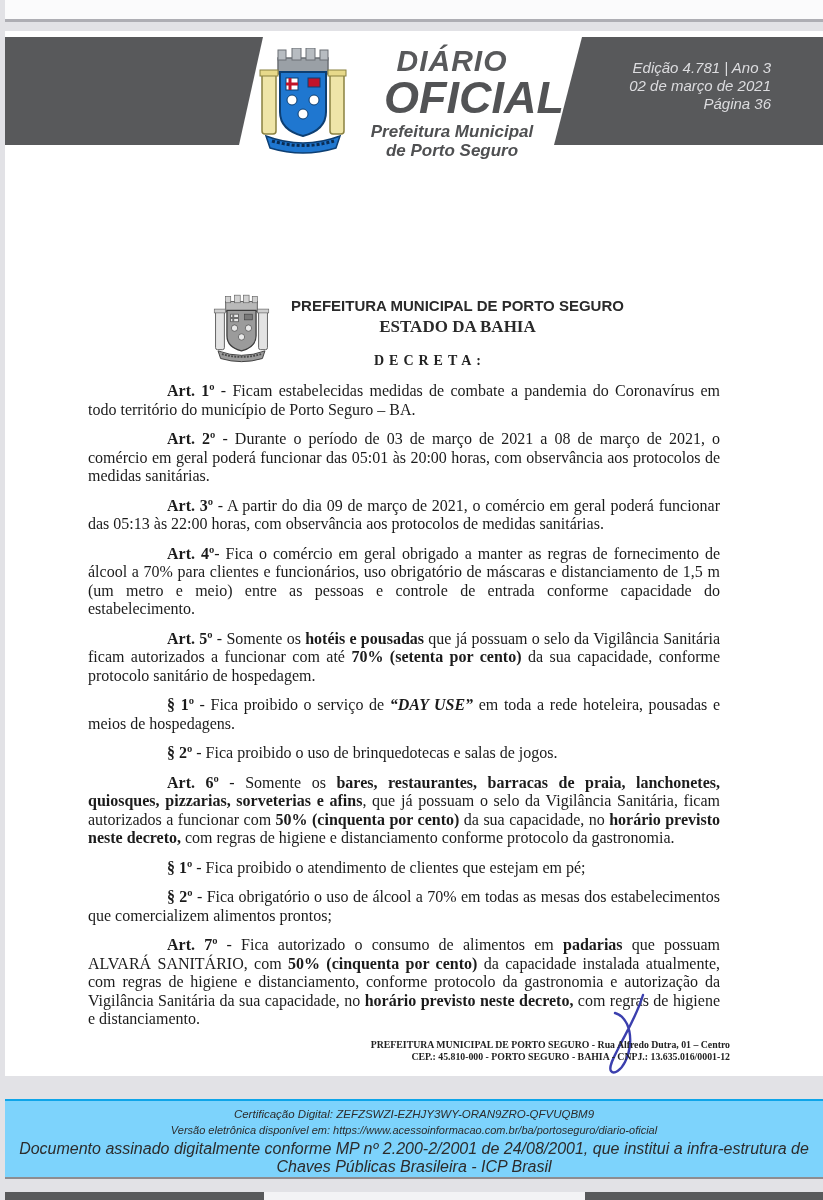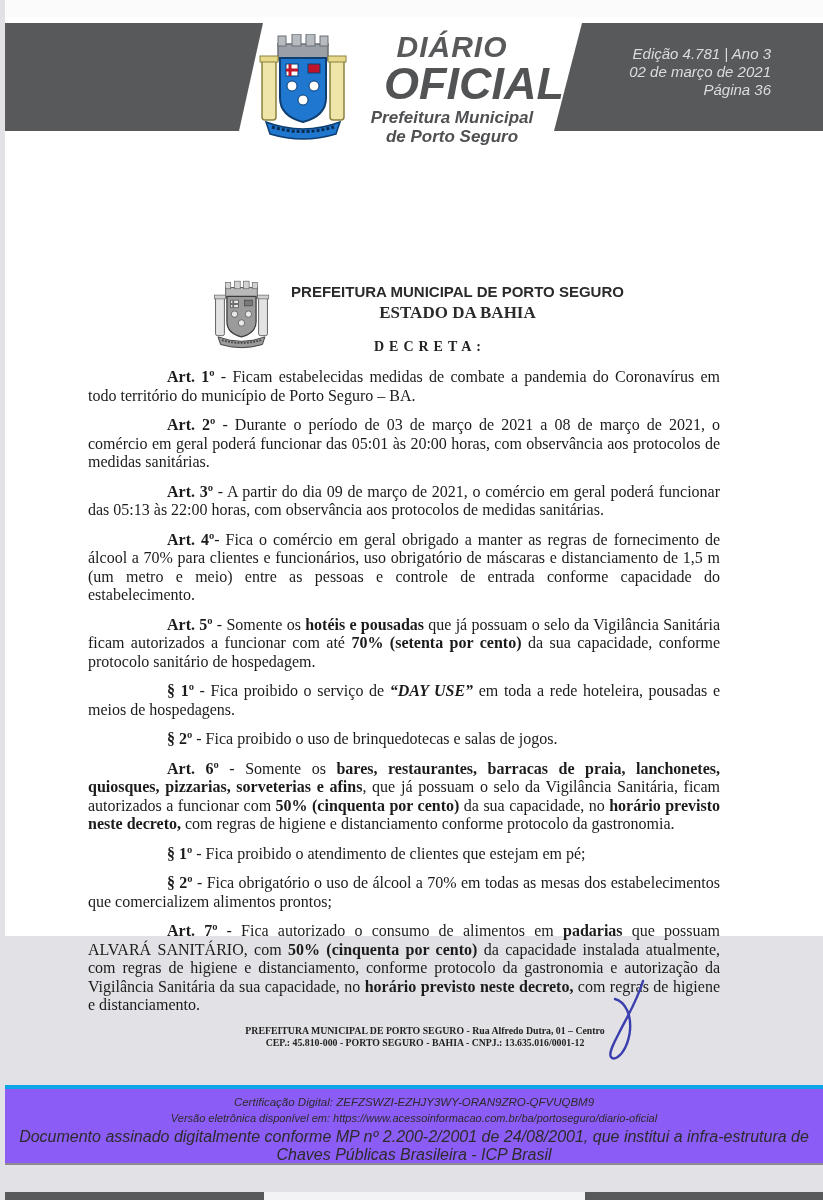--- a/index.html
+++ b/index.html
@@ -11,21 +11,21 @@
     color:#1c1c1c;
     overflow:hidden;
   }
   
   .prev-page-strip {
     position:absolute; top:0; left:5px; right:0; height:22px;
     background:#fbfbfc; border-bottom:3px solid #aeaeb4;
   }
   
   .page {
-    position:absolute; top:17px; left:5px; right:0; height:919px;
+    position:absolute; top:31px; left:5px; right:0; height:1045px;
     background:#ffffff;
   }
   
   .header-band { position:absolute; top:6px; left:0; width:818px; height:108px; }
   .band-left {
     position:absolute; top:0; left:0; width:100%; height:100%;
     background:#58595b;
     clip-path:polygon(0 0, 258px 0, 234px 100%, 0 100%);
   }
   .band-right {
@@ -66,30 +66,30 @@
   
   .decree-paragraphs {
     position:absolute; top:351px; left:83px; width:632px;
     font-size:16px; line-height:18.5px; text-align:justify; color:#1b1b1b;
   }
   .decree-paragraphs p { margin:0 0 11px 0; text-indent:79px; }
   .b { font-weight:700; }
   .i { font-style:italic; }
   
   .address-footer {
-    position:absolute; top:1008px; left:115px; width:610px; text-align:center;
+    position:absolute; top:1008px; left:115px; width:610px; text-align:right;
     font-size:9.8px; font-weight:700; line-height:11.5px; color:#222;
   }
   
   .signature { position:absolute; top:960px; left:592px; width:62px; height:90px; }
   
   .cert-box {
     position:absolute; top:1068px; left:0; right:0; height:80px;
-    border-top:4px solid #0ea5e9; border-bottom:2px solid #8d8d91;
-    background:#8b5cf6; text-align:center;
+    border-top:2px solid #0ea5e9; border-bottom:2px solid #8d8d91;
+    background:#7dd3fc; text-align:center;
     font-family:"Liberation Sans", sans-serif; font-style:italic; color:#2c2c2c;
   }
   .cert-line { margin-top:4px; }
   .cl0 { font-size:11.5px; margin-top:7px; }
   .cl1 { font-size:11px; }
   .cl2 { font-size:16px; }
   
   .next-page-bar { position:absolute; top:1192px; left:0; right:0; height:8px; }
   .npb-dark-left  { position:absolute; left:5px;  width:259px; top:0; height:8px; background:#58595b; }
   .npb-light-mid  { position:absolute; left:264px; width:321px; top:0; height:8px; background:#f3f3f5; }

